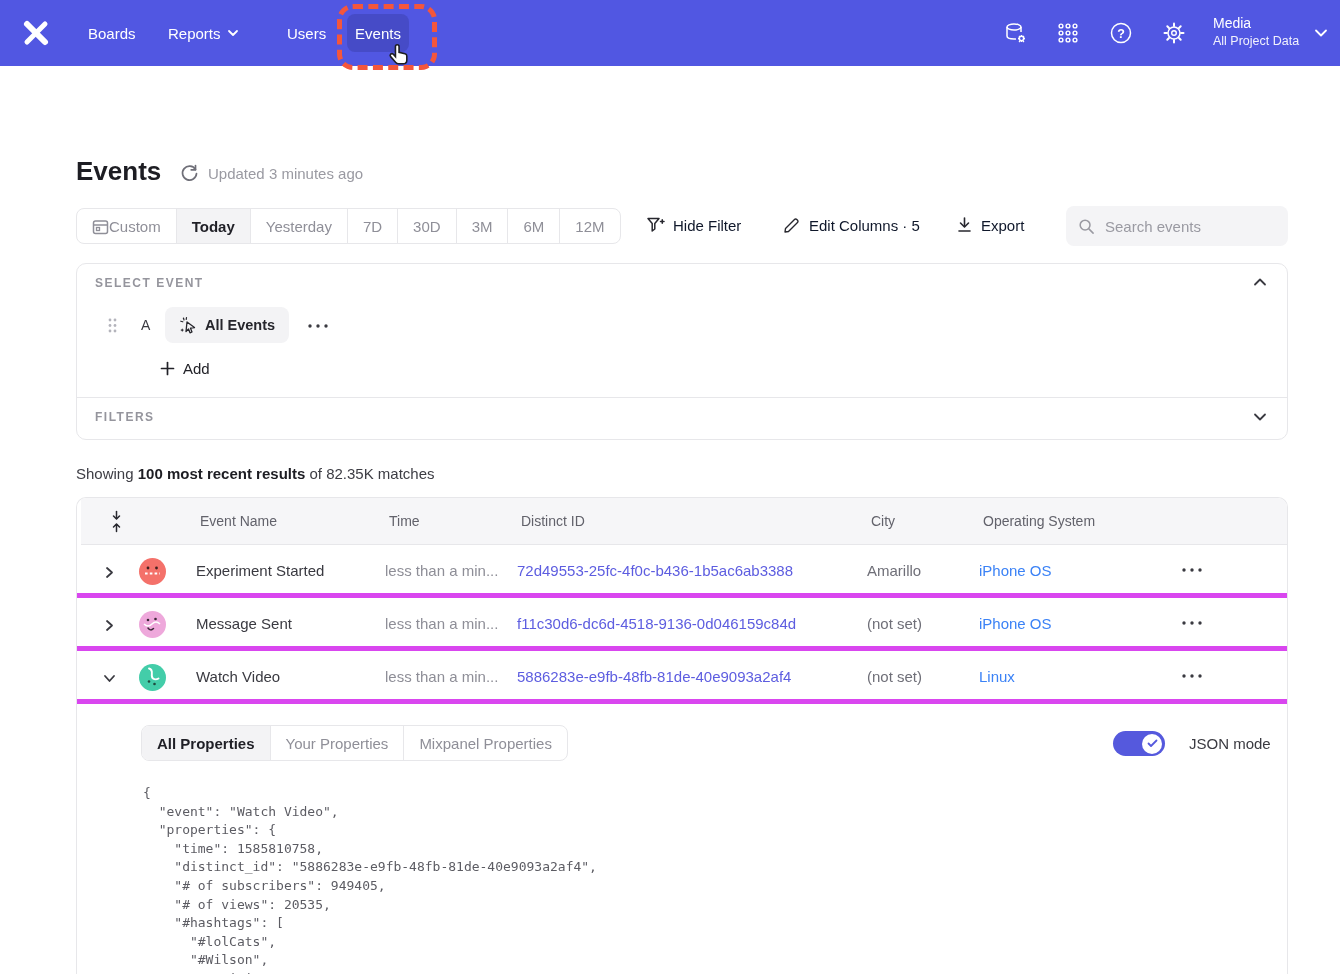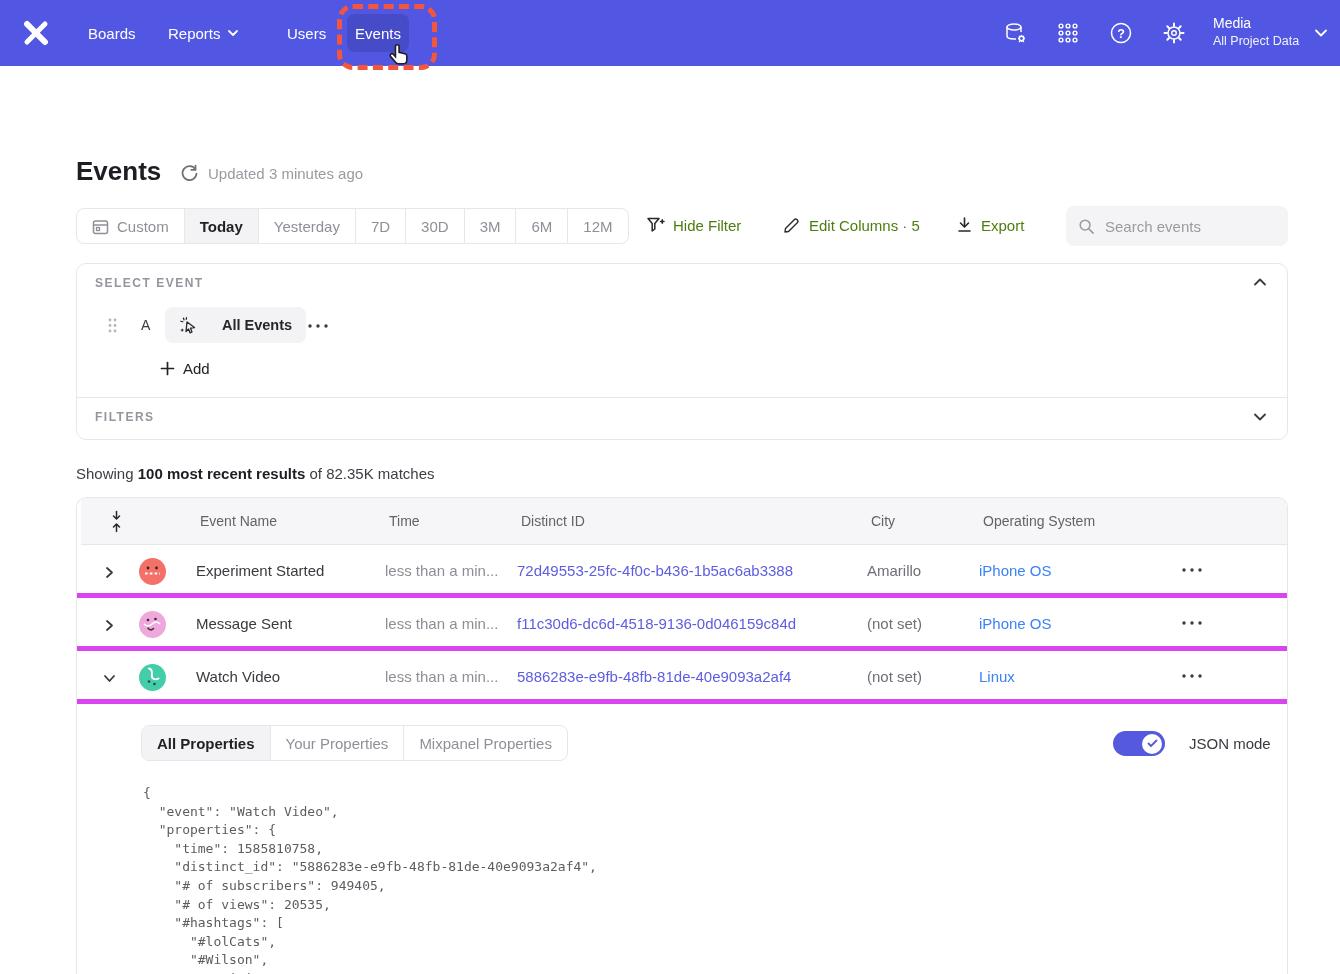--- a/index.html
+++ b/index.html
@@ -26,42 +26,42 @@
   .project .p-scope { font-size:12.5px; font-weight:400; opacity:.92; line-height:17px; }
 
   
   .page { position:relative; width:1340px; height:908px; }
   .page-title { position:absolute; left:76px; top:90px; font-size:26px; font-weight:700; color:#1d1d23; }
   .updated { position:absolute; left:208px; top:99px; font-size:15px; color:#9a9aa2; }
 
   
   .seg { position:absolute; display:inline-flex; border:1px solid #e7e7ea; border-radius:8px;
     overflow:hidden; background:#fff; height:36px; }
-  .seg > div { display:flex; align-items:center; gap:8px; padding:0 15px; font-size:15px;
+  .seg > div { display:flex; align-items:center; gap:0; padding:0 15px; font-size:15px;
     color:#8f8f98; font-weight:500; border-right:1px solid #e7e7ea; cursor:pointer; white-space:nowrap; }
   .seg > div:last-child { border-right:none; }
   .seg > div.selected { background:#f3f3f5; color:#1f1f26; font-weight:700; }
   .date-seg { left:76px; top:142px; }
 
   
   .tool { position:absolute; top:150px; display:flex; align-items:flex-end; gap:8px;
-    font-size:15px; font-weight:500; color:#4d7c0f; cursor:pointer; }
+    font-size:15px; font-weight:500; color:#0f172a; cursor:pointer; }
   .tb-search { position:absolute; left:1066px; top:140px; width:222px; height:40px;
     background:#f4f4f6; border-radius:8px; display:flex; align-items:center; padding:0 12px; gap:10px; }
   .tb-search input { border:none; outline:none; background:transparent; font-size:15px;
     font-family:"Liberation Sans",sans-serif; color:#3d3d44; width:160px; }
   .tb-search input::placeholder { color:#9a9aa2; }
 
   
   .card { position:absolute; left:76px; top:197px; width:1212px; height:177px;
     border:1px solid #e7e7ea; border-radius:10px; background:#fff; }
   .sec-label { position:absolute; left:18px; font-size:12px; font-weight:600;
     letter-spacing:1.5px; color:#95959d; }
   .pill { position:absolute; left:88px; top:43px; height:36px; background:#f3f3f5;
-    border-radius:8px; display:flex; align-items:center; gap:24px; padding:0 14px;
+    border-radius:8px; display:flex; align-items:center; gap:7px; padding:0 14px;
     font-size:14.5px; font-weight:700; color:#26262c; cursor:pointer; }
   .add-btn { position:absolute; left:83px; top:96px; display:flex; align-items:center; gap:8px;
     font-size:15px; font-weight:500; color:#222228; cursor:pointer; }
   .divider { position:absolute; left:0; top:133px; width:100%; height:1px; background:#e7e7ea; }
 
   
   .summary { position:absolute; left:76px; top:399px; font-size:15px; color:#3d3d44; }
   .summary b { color:#1d1d23; font-weight:700; }
 
   

